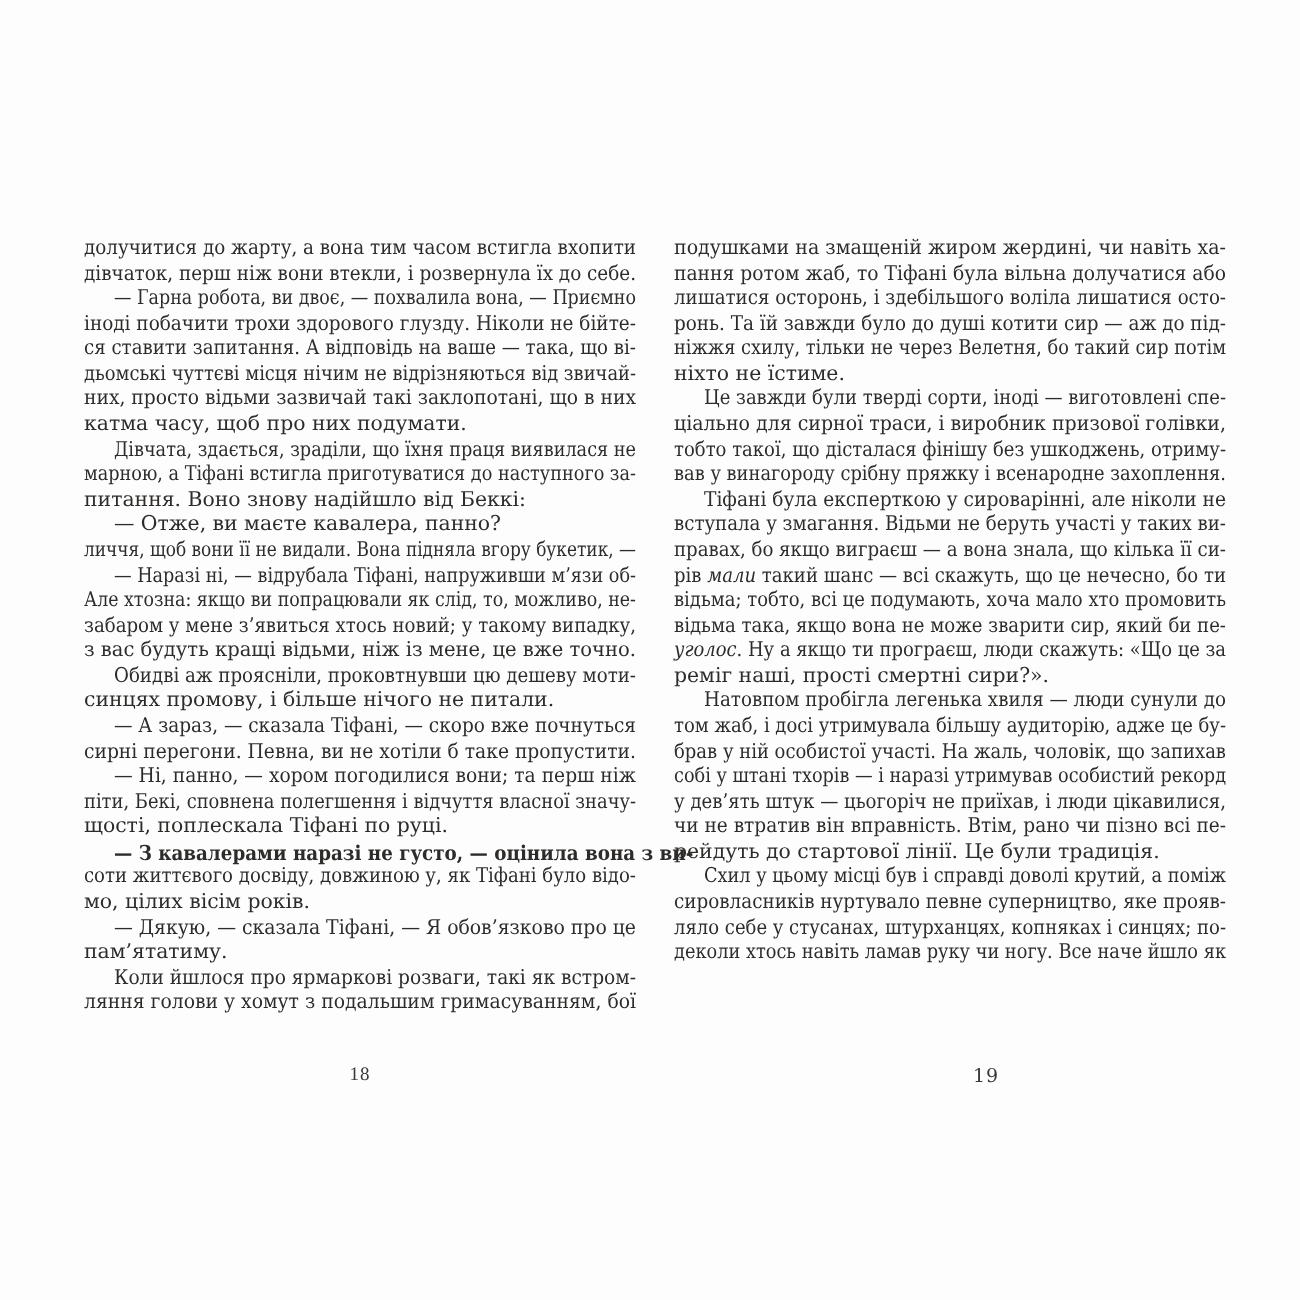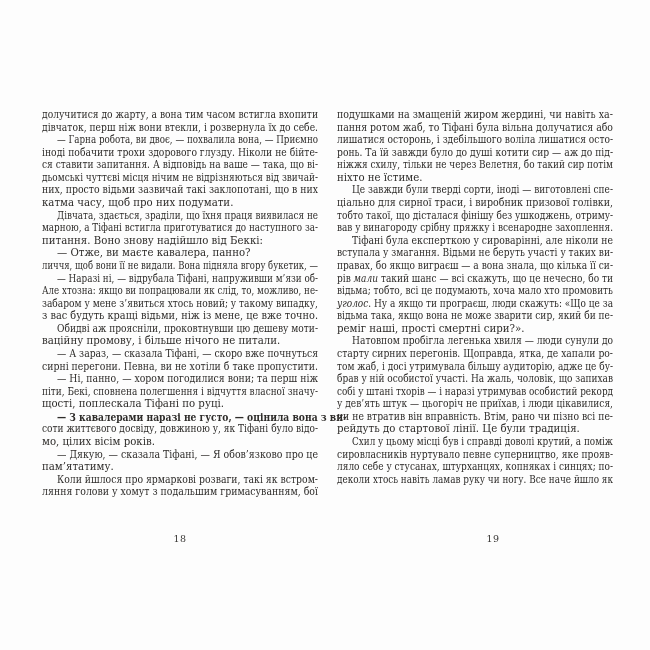--- a/index.html
+++ b/index.html
@@ -15,21 +15,21 @@
     position: relative;
     overflow: hidden;
   }
   .book-spread {
     position: absolute;
     inset: 0;
     background: #fdfdfd;
   }
   .page-column {
     position: absolute;
-    top: 109px;
+    top: 119px;
     width: 276px;
   }
   .page-column.left  { left: 42px; }
   .page-column.right { left: 337px; }
   .line {
     height: 12.58px;
     line-height: 12.58px;
     font-size: 10.2px;
     white-space: nowrap;
     overflow: visible;
@@ -41,21 +41,21 @@
   }
   .pagenum {
     position: absolute;
     top: 533px;
     width: 276px;
     text-align: center;
     font-size: 9.5px;
     letter-spacing: 0.5px;
     color: #3a3836;
   }
-  .pagenum.left  { left: 42px; }
+  .pagenum.left  { left: 42px; font-family: Liberation Serif, serif; }
   .pagenum.right { left: 355px; }
 </style>
 </head>
 <body>
 
 <div class="book-spread">
   <div class="page-column left">
       <div class="line"><span style="transform: scaleX(0.8984);">долучитися до жарту, а вона тим часом встигла вхопити</span></div>
       <div class="line"><span style="transform: scaleX(0.9014);">дівчаток, перш ніж вони втекли, і розвернула їх до себе.</span></div>
       <div class="line" style="padding-left: 15px;"><span style="transform: scaleX(0.8574);">— Гарна робота, ви двоє, — похвалила вона, — Приємно</span></div>
@@ -67,21 +67,21 @@
       <div class="line" style="padding-left: 15px;"><span style="transform: scaleX(0.8665);">Дівчата, здається, зраділи, що їхня праця виявилася не</span></div>
       <div class="line"><span style="transform: scaleX(0.8662);">марною, а Тіфані встигла приготуватися до наступного за-</span></div>
       <div class="line"><span>питання. Воно знову надійшло від Беккі:</span></div>
       <div class="line" style="padding-left: 15px;"><span>— Отже, ви маєте кавалера, панно?</span></div>
       <div class="line"><span style="transform: scaleX(0.832);">личчя, щоб вони її не видали. Вона підняла вгору букетик, —</span></div>
       <div class="line" style="padding-left: 15px;"><span style="transform: scaleX(0.8647);">— Наразі ні, — відрубала Тіфані, напруживши м’язи об-</span></div>
       <div class="line"><span style="transform: scaleX(0.8538);">Але хтозна: якщо ви попрацювали як слід, то, можливо, не-</span></div>
       <div class="line"><span style="transform: scaleX(0.8904);">забаром у мене з’явиться хтось новий; у такому випадку,</span></div>
       <div class="line"><span style="transform: scaleX(0.9579);">з вас будуть кращі відьми, ніж із мене, це вже точно.</span></div>
       <div class="line" style="padding-left: 15px;"><span style="transform: scaleX(0.8922);">Обидві аж проясніли, проковтнувши цю дешеву моти-</span></div>
-      <div class="line"><span>ваційну промову, і більше нічого не питали.</span></div>
+      <div class="line"><span>синцях промову, і більше нічого не питали.</span></div>
       <div class="line" style="padding-left: 15px;"><span style="transform: scaleX(0.9065);">— А зараз, — сказала Тіфані, — скоро вже почнуться</span></div>
       <div class="line"><span style="transform: scaleX(0.9168);">сирні перегони. Певна, ви не хотіли б таке пропустити.</span></div>
       <div class="line" style="padding-left: 15px;"><span style="transform: scaleX(0.9162);">— Ні, панно, — хором погодилися вони; та перш ніж</span></div>
       <div class="line"><span style="transform: scaleX(0.8768);">піти, Бекі, сповнена полегшення і відчуття власної значу-</span></div>
       <div class="line"><span>щості, поплескала Тіфані по руці.</span></div>
       <div class="line" style="padding-left: 15px; font-weight: bold;"><span style="transform: scaleX(0.898);">— З кавалерами наразі не густо, — оцінила вона з ви-</span></div>
       <div class="line"><span style="transform: scaleX(0.8871);">соти життєвого досвіду, довжиною у, як Тіфані було відо-</span></div>
       <div class="line"><span>мо, цілих вісім років.</span></div>
       <div class="line" style="padding-left: 15px;"><span style="transform: scaleX(0.9236);">— Дякую, — сказала Тіфані, — Я обов’язково про це</span></div>
       <div class="line"><span>пам’ятатиму.</span></div>
@@ -98,25 +98,24 @@
       <div class="line"><span>ніхто не їстиме.</span></div>
       <div class="line" style="padding-left: 15px;"><span style="transform: scaleX(0.8835);">Це завжди були тверді сорти, іноді — виготовлені спе-</span></div>
       <div class="line"><span style="transform: scaleX(0.9305);">ціально для сирної траси, і виробник призової голівки,</span></div>
       <div class="line"><span style="transform: scaleX(0.8835);">тобто такої, що дісталася фінішу без ушкоджень, отриму-</span></div>
       <div class="line"><span style="transform: scaleX(0.8755);">вав у винагороду срібну пряжку і всенародне захоплення.</span></div>
       <div class="line" style="padding-left: 15px;"><span style="transform: scaleX(0.9127);">Тіфані була експерткою у сироварінні, але ніколи не</span></div>
       <div class="line"><span style="transform: scaleX(0.891);">вступала у змагання. Відьми не беруть участі у таких ви-</span></div>
       <div class="line"><span style="transform: scaleX(0.8919);">правах, бо якщо виграєш — а вона знала, що кілька її си-</span></div>
       <div class="line"><span style="transform: scaleX(0.8858);">рів <i>мали</i> такий шанс — всі скажуть, що це нечесно, бо ти</span></div>
       <div class="line"><span style="transform: scaleX(0.8822);">відьма; тобто, всі це подумають, хоча мало хто промовить</span></div>
+      <div class="line"><span style="transform: scaleX(0.8877);">відьма така, якщо вона не може зварити сир, який би пе-</span></div>
       <div class="line"><span style="transform: scaleX(0.8805);"><i>уголос</i>. Ну а якщо ти програєш, люди скажуть: «Що це за</span></div>
-      <div class="line"><span style="transform: scaleX(0.8877);">відьма така, якщо вона не може зварити сир, який би пе-</span></div>
       <div class="line"><span>реміг наші, прості смертні сири?».</span></div>
       <div class="line" style="padding-left: 15px;"><span style="transform: scaleX(0.8961);">Натовпом пробігла легенька хвиля — люди сунули до</span></div>
-      <div class="line"><span style="transform: scaleX(0.9049);">старту сирних перегонів. Щоправда, ятка, де хапали ро-</span></div>
       <div class="line"><span style="transform: scaleX(0.8816);">том жаб, і досі утримувала більшу аудиторію, адже це бу-</span></div>
       <div class="line"><span style="transform: scaleX(0.8823);">брав у ній особистої участі. На жаль, чоловік, що запихав</span></div>
       <div class="line"><span style="transform: scaleX(0.8668);">собі у штані тхорів — і наразі утримував особистий рекорд</span></div>
       <div class="line"><span style="transform: scaleX(0.8905);">у дев’ять штук — цьогоріч не приїхав, і люди цікавилися,</span></div>
       <div class="line"><span style="transform: scaleX(0.9086);">чи не втратив він вправність. Втім, рано чи пізно всі пе-</span></div>
       <div class="line"><span>рейдуть до стартової лінії. Це були традиція.</span></div>
       <div class="line" style="padding-left: 15px;"><span style="transform: scaleX(0.8688);">Схил у цьому місці був і справді доволі крутий, а поміж</span></div>
       <div class="line"><span style="transform: scaleX(0.8997);">сировласників нуртувало певне суперництво, яке прояв-</span></div>
       <div class="line"><span style="transform: scaleX(0.884);">ляло себе у стусанах, штурханцях, копняках і синцях; по-</span></div>
       <div class="line"><span style="transform: scaleX(0.8708);">деколи хтось навіть ламав руку чи ногу. Все наче йшло як</span></div>

